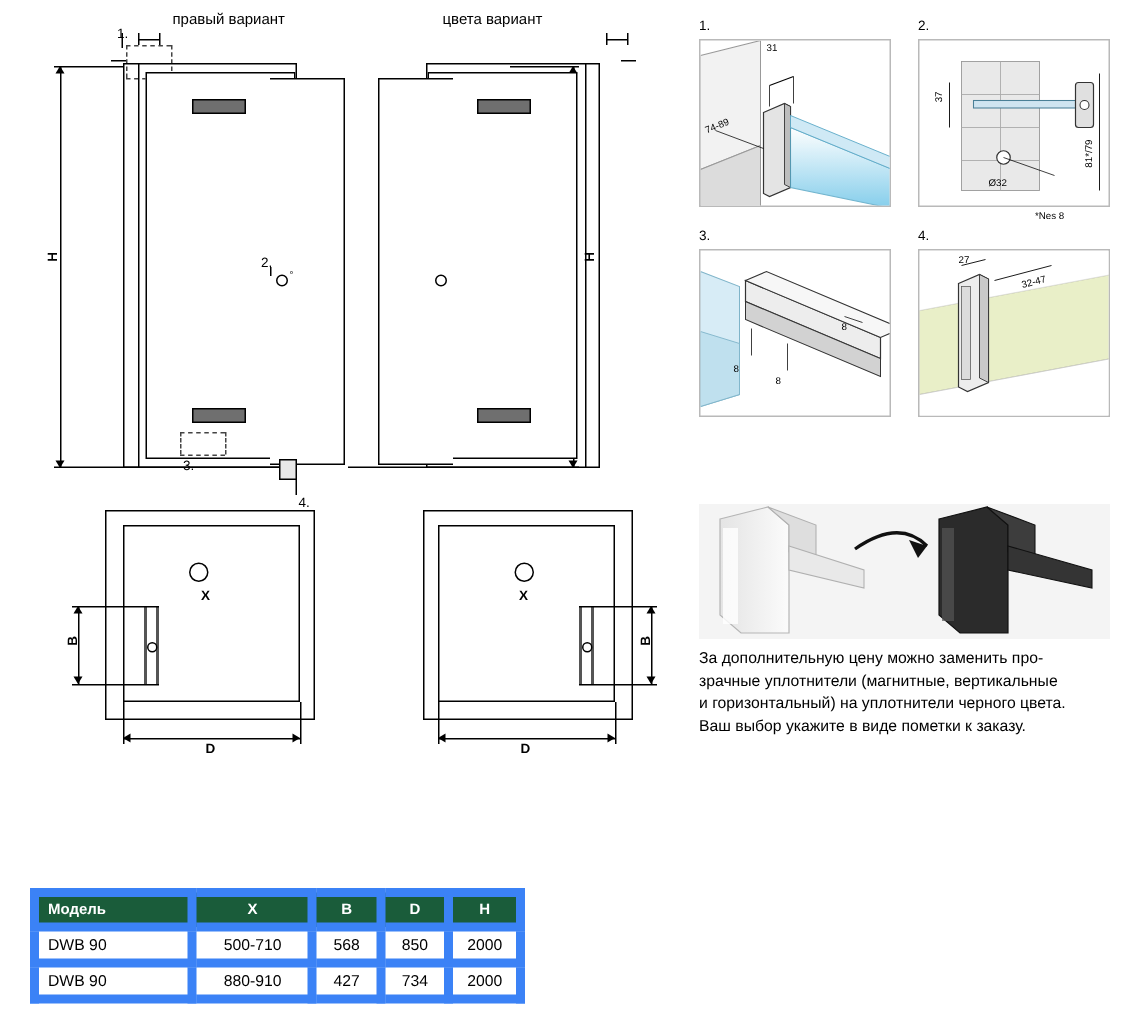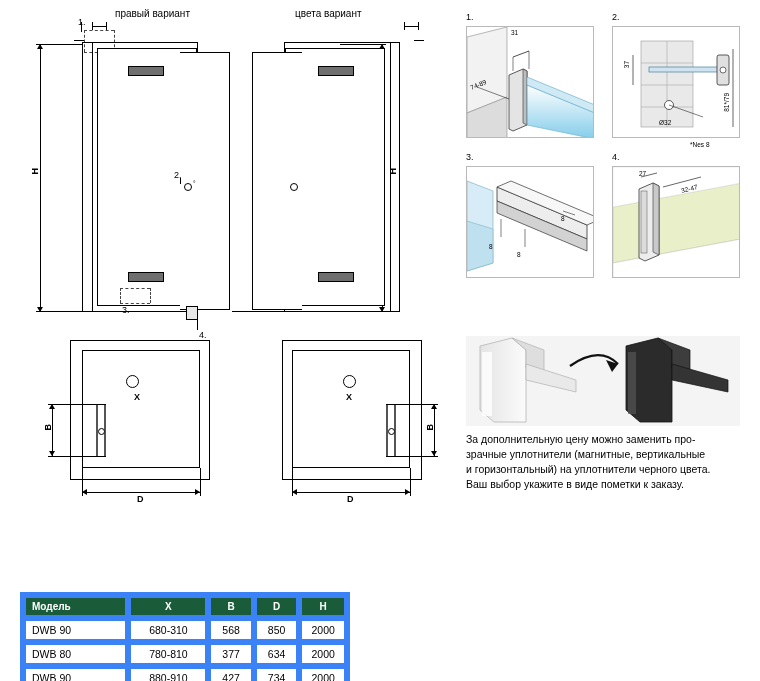--- a/index.html
+++ b/index.html
@@ -358,30 +358,23 @@
         <th style="width:108px;">Модель</th>
         <th style="width:82px;">X</th>
         <th style="width:46px;">B</th>
         <th style="width:46px;">D</th>
         <th style="width:48px;">H</th>
       </tr>
     </thead>
     <tbody>
       <tr>
         <td>DWB 90</td>
-        <td>680-310</td>
+        <td>500-710</td>
         <td>568</td>
         <td>850</td>
-        <td>2000</td>
-      </tr>
-      <tr>
-        <td>DWB 80</td>
-        <td>780-810</td>
-        <td>377</td>
-        <td>634</td>
         <td>2000</td>
       </tr>
       <tr>
         <td>DWB 90</td>
         <td>880-910</td>
         <td>427</td>
         <td>734</td>
         <td>2000</td>
       </tr>
     </tbody>

